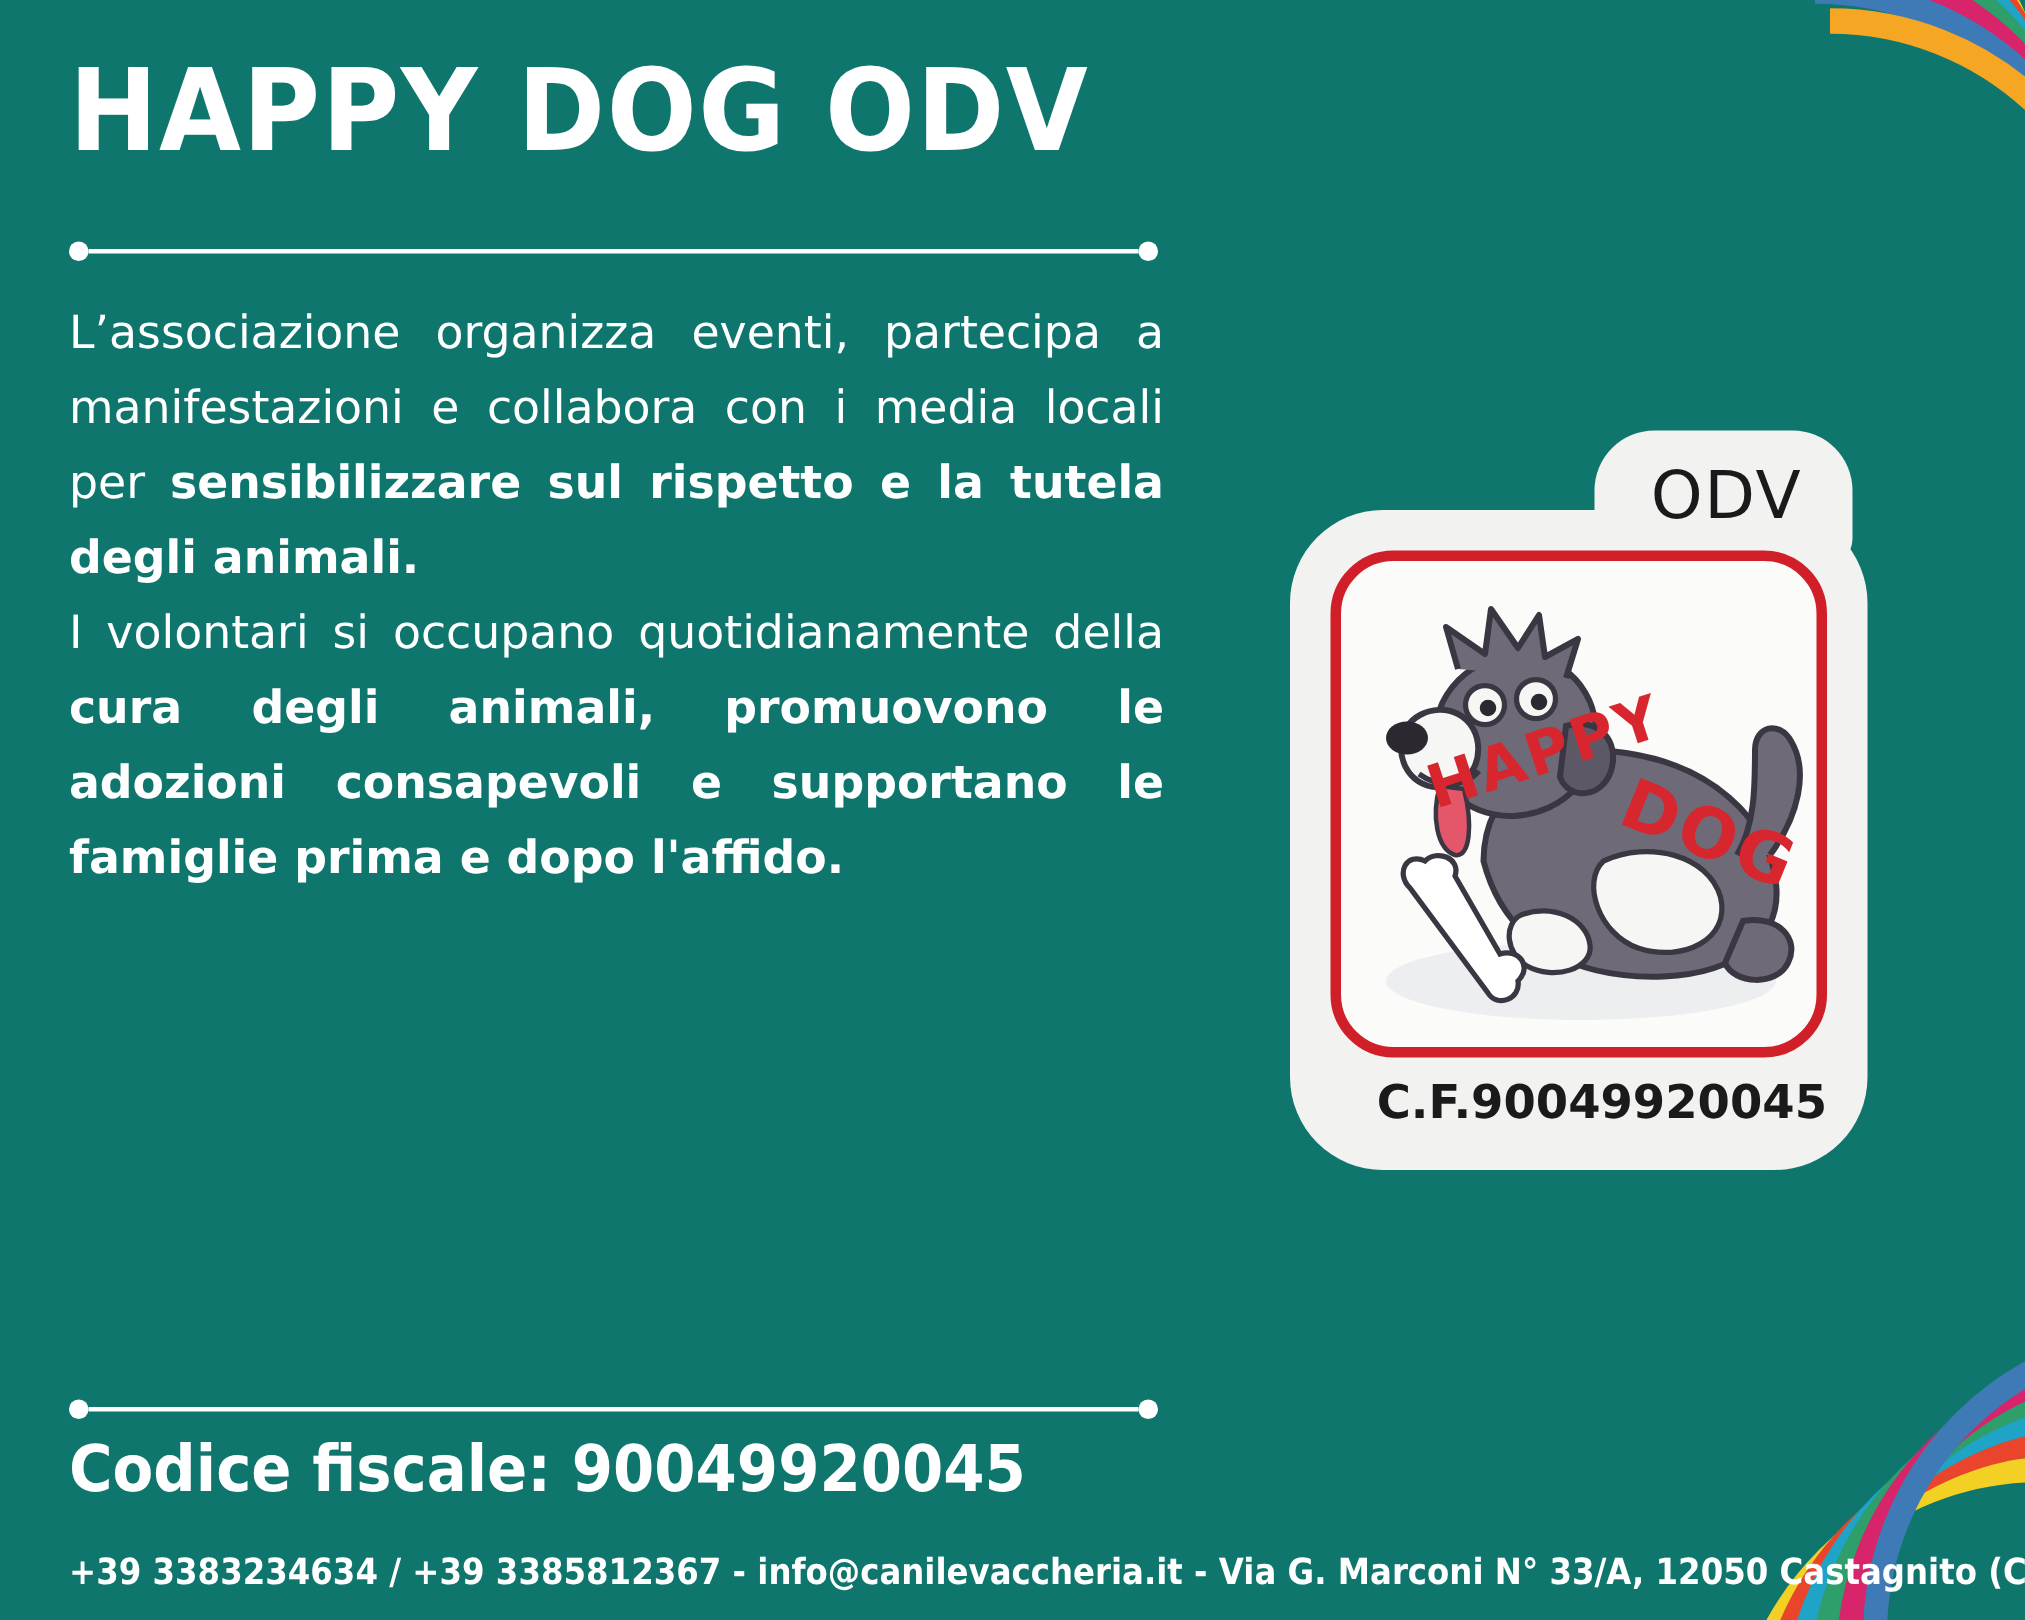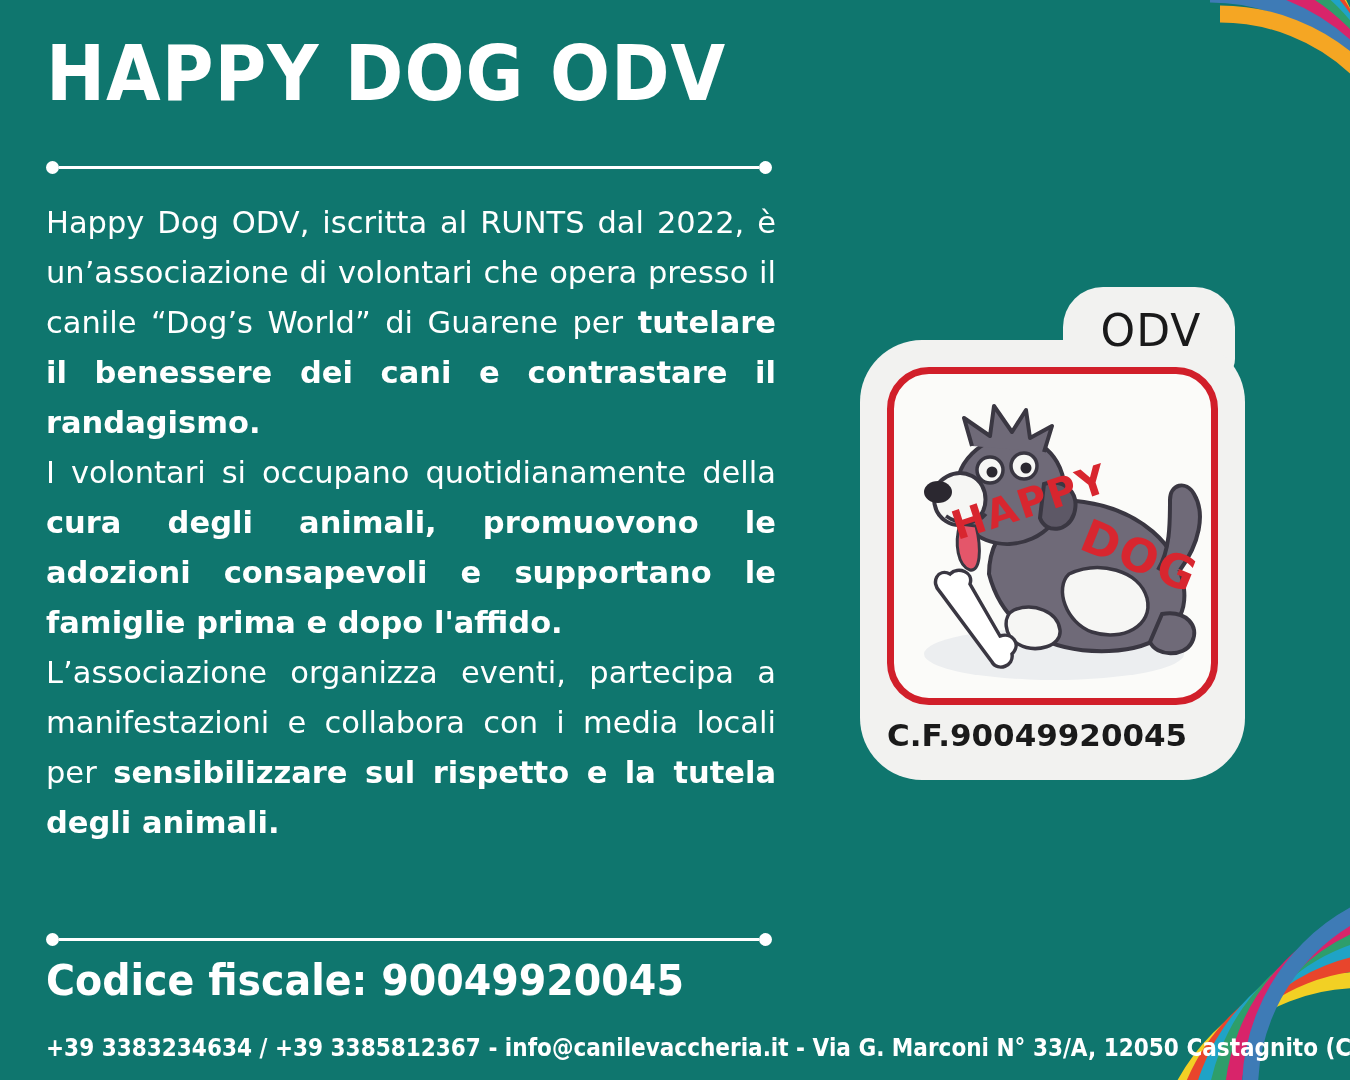--- a/index.html
+++ b/index.html
@@ -157,21 +157,21 @@
     font-weight: bold;
     font-size: 46px;
     color: #d8262f;
     transform: rotate(22deg);
     letter-spacing: 2px;
   }
   .logo-cf {
     position: absolute;
     left: 42px; top: 432px;
     width: 331px;
-    text-align: left;
+    text-align: right;
     font-family: "DejaVu Sans", sans-serif;
     font-weight: bold;
     font-size: 31px;
     color: #1a1a1a;
     letter-spacing: 0px;
   }
   .dog-art { position: absolute; left: 0; top: 0; }
 </style>
 </head>
 <body>
@@ -204,23 +204,22 @@
 
   <h1 class="title">HAPPY DOG ODV</h1>
 
   <div class="divider divider-top">
     <span class="dot"></span>
     <span class="line"></span>
     <span class="dot"></span>
   </div>
 
   <div class="body-text">
-    <p><span>Happy Dog ODV, iscritta al RUNTS dal 2022, è un’associazione di volontari che opera presso il canile “Dog’s World” di Guarene per </span><b>tutelare il benessere dei cani e contrastare il randagismo.</b></p>
+    <p><span>L’associazione organizza eventi, partecipa a manifestazioni e collabora con i media locali per </span><b>sensibilizzare sul rispetto e la tutela degli animali.</b></p>
     <p><span>I volontari si occupano quotidianamente della </span><b>cura degli animali, promuovono le adozioni consapevoli e supportano le famiglie prima e dopo l'affido.</b></p>
-    <p><span>L’associazione organizza eventi, partecipa a manifestazioni e collabora con i media locali per </span><b>sensibilizzare sul rispetto e la tutela degli animali.</b></p>
   </div>
 
   <div class="logo-wrap">
     <div class="logo-tab"></div>
     <div class="logo-tag"></div>
     <div class="logo-tab-text">ODV</div>
 
     <div class="logo-inner">
 
       <svg class="dog-art" width="331" height="338" viewBox="0 0 331 338">

